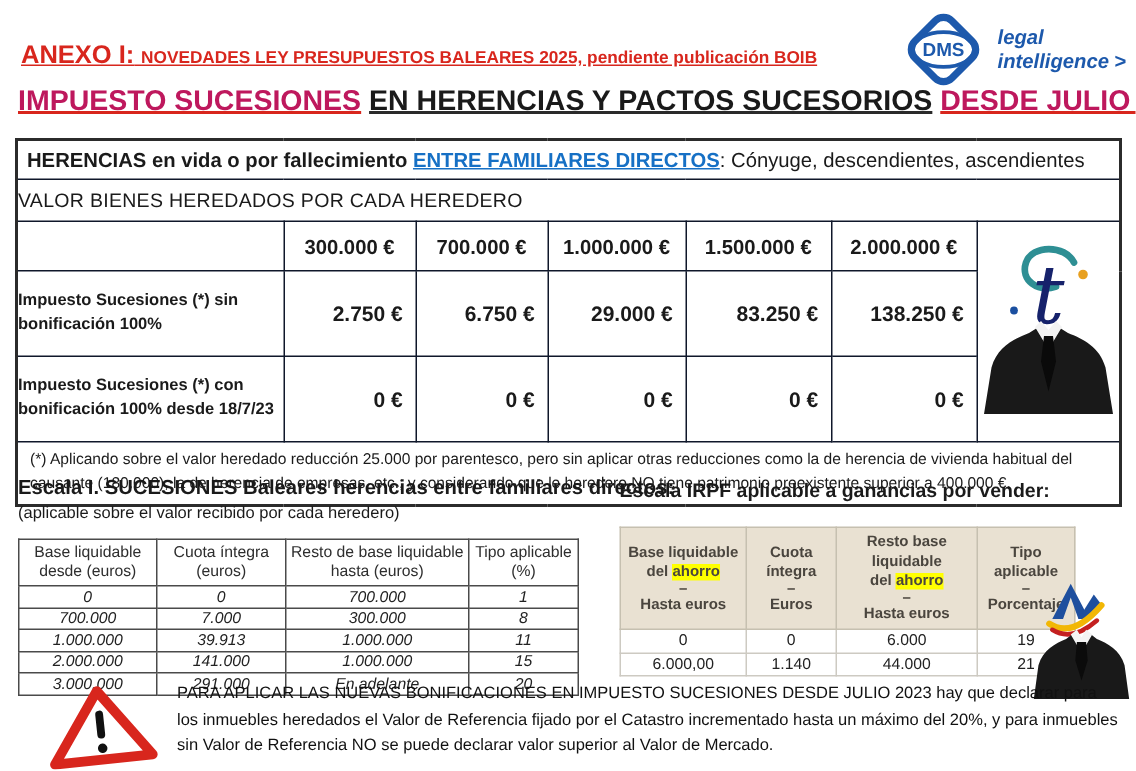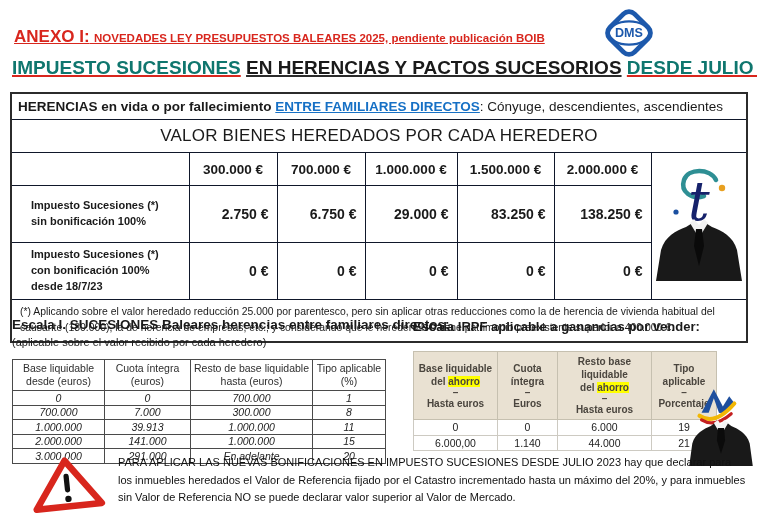--- a/index.html
+++ b/index.html
@@ -22,36 +22,36 @@
     white-space: nowrap;
   }
   .anexo-big { font-size: 17px; font-weight: bold; }
   .anexo-small { font-size: 11.5px; font-weight: bold; }
 
   .dms-logo { left: 598px; top: 3px; display: flex; align-items: center; gap: 5px; }
   .dms-text { color: #1d59ac; font-style: italic; font-weight: bold; font-size: 13.5px; line-height: 1.15; }
   .dms-arrow { font-style: normal; font-weight: 800; }
 
   .doc-title { left: 12px; top: 57px; font-size: 19px; font-weight: bold; white-space: nowrap; }
-  .doc-title .red { color: #0f766e; text-decoration: underline 2px #d8261d; }
+  .doc-title .red { color: #be185d; text-decoration: underline 2px #d8261d; }
   .doc-title .dark { color: #1a1a1a; text-decoration: underline 2px #2a2a2a; }
 
   
   .main-table {
     left: 10px; top: 92px; width: 736px;
     border-collapse: collapse; table-layout: fixed;
     border: 2px solid #2b2b2b;
   }
   .main-table td { border: 1px solid #0f172a; vertical-align: middle; }
   .mt-title { font-size: 13.5px; padding: 5px 6px; }
   .mt-title .b { font-weight: bold; }
   .mt-title .link { color: #1670c5; font-weight: bold; text-decoration: underline; }
-  .mt-subtitle { text-align: center; font-size: 17px; padding: 6px 0; letter-spacing: .2px; }
+  .mt-subtitle { text-align: left; font-size: 13px; padding: 6px 0; letter-spacing: .2px; }
   .mt-colhead { text-align: center; font-weight: bold; font-size: 13.5px; height: 33px; }
-  .mt-label { font-weight: bold; font-size: 11px; padding: 4px 19px; line-height: 1.45; }
+  .mt-label { font-weight: bold; font-size: 11px; padding: 4px 0; line-height: 1.45; }
   .mt-val { text-align: right; font-weight: bold; font-size: 14px; padding: 20px 8px 20px 2px; }
   .mt-row td { height: 43px; }
   .mt-foot { font-size: 10.4px; line-height: 1.5; padding: 4px 8px 6px 8px; font-weight: normal; }
   .mt-figure { vertical-align: bottom; text-align: center; padding: 0; }
 
   
   .suc-title { left: 12px; top: 317px; font-size: 13.5px; font-weight: bold; }
   .suc-sub   { left: 12px; top: 336px; font-size: 11px; }
   .suc-table {
     left: 12px; top: 359px; width: 373px;
@@ -100,20 +100,24 @@
   <span class="anexo-big">ANEXO I:</span>
   <span class="anexo-small">NOVEDADES LEY PRESUPUESTOS BALEARES 2025, pendiente publicación BOIB</span>
 </div>
 
 <div class="abs dms-logo">
   <svg width="62" height="60" viewBox="0 0 64 62">
     <rect x="14" y="13" width="36" height="36" rx="8" transform="rotate(45 32 31)" fill="#ffffff" stroke="#1d59ac" stroke-width="5"></rect>
     <ellipse cx="32" cy="31" rx="21" ry="12" fill="none" stroke="#1d59ac" stroke-width="2.5"></ellipse>
     <text x="32" y="35.5" text-anchor="middle" font-size="13" font-weight="bold" fill="#1d59ac" font-family="Liberation Sans, sans-serif">DMS</text>
   </svg>
+  <div class="dms-text">
+    <div>legal</div>
+    <div><span>intelligence</span> <span class="dms-arrow">&gt;</span></div>
+  </div>
 </div>
 
 <div class="abs doc-title">
   <span class="red">IMPUESTO SUCESIONES</span>
   <span class="dark">EN HERENCIAS Y PACTOS SUCESORIOS</span>
   <span class="red">DESDE JULIO 2025</span>
 </div>
 
 <table class="abs main-table">
   <colgroup>

